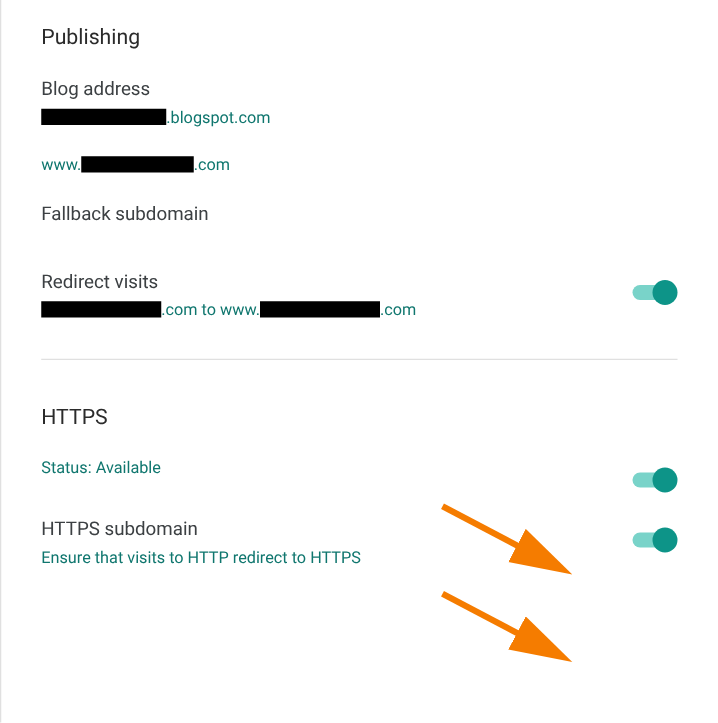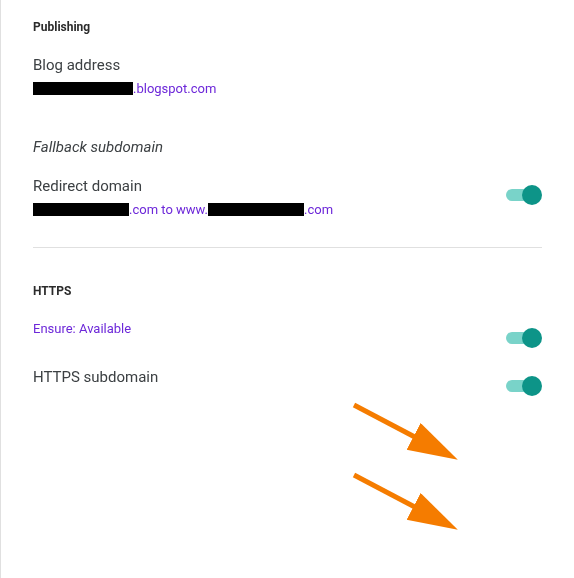--- a/index.html
+++ b/index.html
@@ -11,22 +11,22 @@
       font-family: -apple-system, BlinkMacSystemFont, "Segoe UI", Roboto, Arial, sans-serif;
       background: #fff;
       width: 574px;
       height: 578px;
       padding: 20px 32px;
       border-left: 1px solid #e0e0e0;
       position: relative;
       color: #3c4043;
     }
     .section-title {
-      font-size: 12px;
-      font-weight: 700;
+      font-size: 17px;
+      font-weight: 400;
       color: #2b2b2b;
       margin-bottom: 22px;
     }
     .setting-row {
       position: relative;
       margin-bottom: 20px;
       display: flex;
       justify-content: flex-start;
       align-items: flex-start;
     }
@@ -34,21 +34,21 @@
       flex: 1;
     }
     .setting-label {
       font-size: 15px;
       color: #3c4043;
       margin-bottom: 6px;
       font-weight: 400;
     }
     .setting-subtext {
       font-size: 13px;
-      color: #6d28d9;
+      color: #0f766e;
       line-height: 1.4;
     }
     .redact {
       display: inline-block;
       background: #000;
       height: 13px;
       vertical-align: middle;
       position: relative;
       top: -1px;
     }
@@ -86,79 +86,82 @@
       margin: 28px 0 36px 0;
     }
     .arrow {
       position: absolute;
       pointer-events: none;
     }
     .arrow svg {
       display: block;
     }
     .no-subtext .setting-label {
-      margin-bottom: 1px;
-      font-style: italic;
+      margin-bottom: 16px;
     }
   </style>
 </head>
 <body>
 
 <div class="section-title">Publishing</div>
 
 <div class="setting-row">
   <div class="setting-content">
     <div class="setting-label">Blog address</div>
     <div class="setting-subtext">
       <span class="redact redact-100"></span><span>.blogspot.com</span>
     </div>
   </div>
 </div>
 
 <div class="setting-row">
   <div class="setting-content">
+    <div class="setting-subtext">
+      <span>www.</span><span class="redact redact-90"></span><span>.com</span>
+    </div>
   </div>
 </div>
 
 <div class="setting-row no-subtext">
   <div class="setting-content">
     <div class="setting-label">Fallback subdomain</div>
   </div>
 </div>
 
 <div class="setting-row">
   <div class="setting-content">
-    <div class="setting-label">Redirect domain</div>
+    <div class="setting-label">Redirect visits</div>
     <div class="setting-subtext">
       <span class="redact redact-96"></span><span>.com to www.</span><span class="redact redact-96"></span><span>.com</span>
     </div>
   </div>
   <div class="toggle">
     <div class="toggle-track"></div>
     <div class="toggle-thumb"></div>
   </div>
 </div>
 
 <hr class="divider">
 
 <div class="section-title">HTTPS</div>
 
 <div class="setting-row">
   <div class="setting-content">
-    <div class="setting-subtext">Ensure: Available</div>
+    <div class="setting-subtext">Status: Available</div>
   </div>
   <div class="toggle">
     <div class="toggle-track"></div>
     <div class="toggle-thumb"></div>
   </div>
 </div>
 
 <div class="setting-row">
   <div class="setting-content">
     <div class="setting-label">HTTPS subdomain</div>
+    <div class="setting-subtext">Ensure that visits to HTTP redirect to HTTPS</div>
   </div>
   <div class="toggle">
     <div class="toggle-track"></div>
     <div class="toggle-thumb"></div>
   </div>
 </div>
 
 <div class="arrow" style="left:348px; top:400px;">
   <svg width="120" height="70" viewBox="0 0 120 70">
     <defs>

